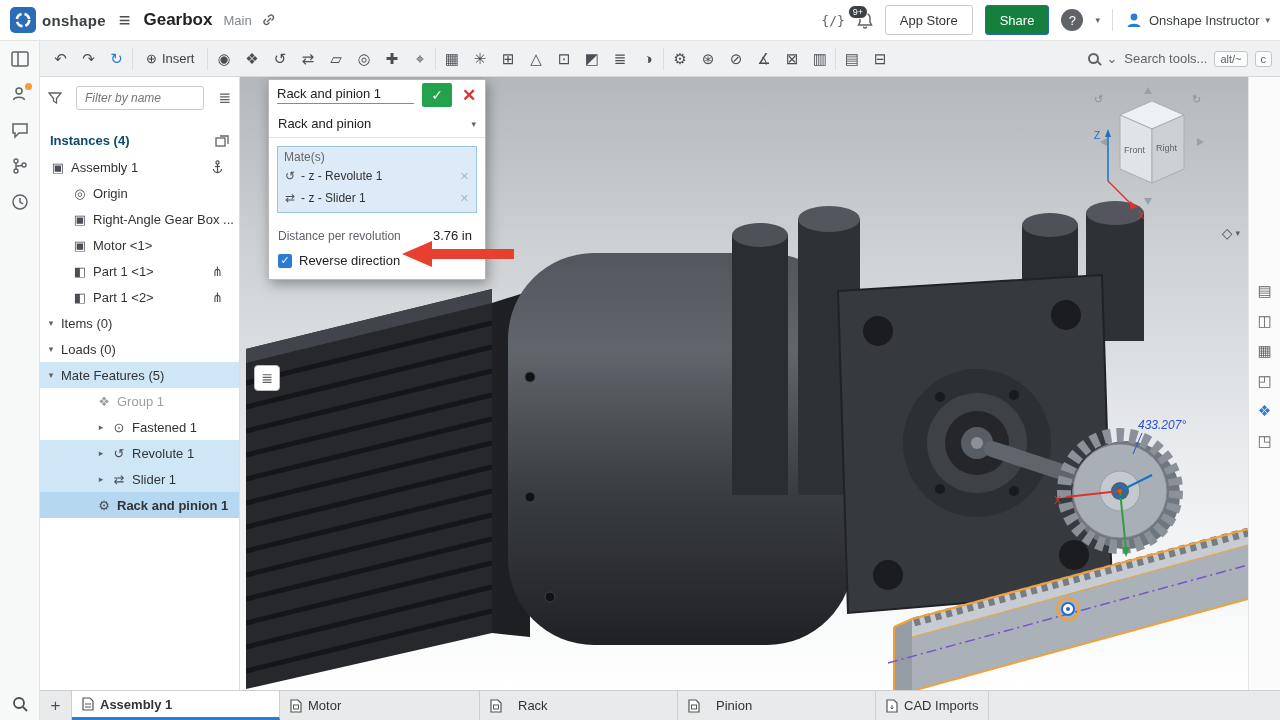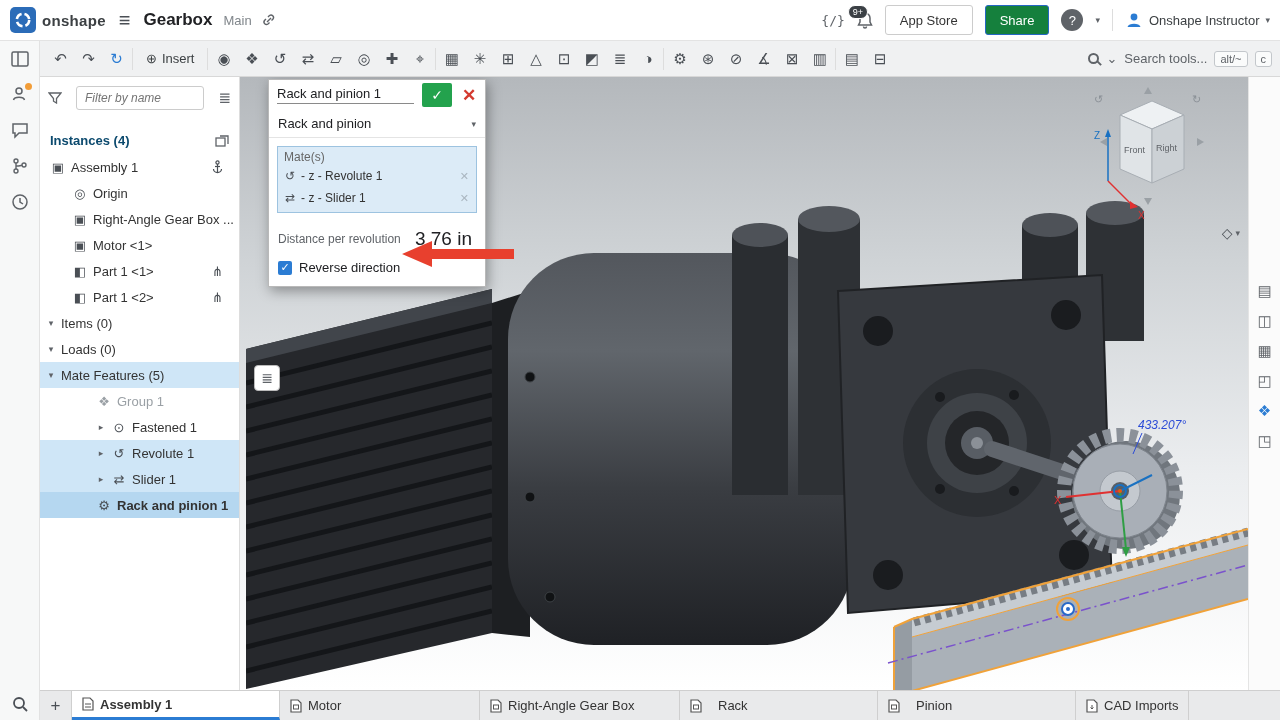--- a/index.html
+++ b/index.html
@@ -83,21 +83,21 @@
   .dlg-x { width:20px; text-align:center; color:#d43a2f; font-size:17px; font-weight:bold; cursor:pointer; flex:none; }
   .dlg-type { display:flex; align-items:center; height:28px; padding:0 9px; border-bottom:1px solid #e4e4e4; cursor:pointer; color:#202124; }
   .dlg-type .caret { margin-left:auto; }
   .mates-box { margin:8px; border:1px solid #9dc3e0; background:#dcebf7; padding-bottom:3px; }
   .mates-label { font-size:12px; color:#666; padding:3px 6px 1px; }
   .mate-row { display:flex; align-items:center; height:22px; padding:0 7px; gap:6px; font-size:12px; color:#333; cursor:pointer; }
   .mate-row .micn { color:#4a4f55; font-size:12px; }
   .mate-x { margin-left:auto; color:#aab6c0; font-size:11px; cursor:pointer; }
   .dist-row { display:flex; align-items:center; padding:5px 9px 3px; gap:6px; }
   .dist-label { font-size:12px; color:#5f6368; }
-  .dist-value { margin-left:auto; font-size:19px; color:#202124; padding:2px 4px; cursor:text; }
+  .dist-value { margin-left:auto; font-size:13px; color:#202124; padding:2px 4px; cursor:text; }
   .rev-row { display:flex; align-items:center; gap:7px; padding:5px 9px 11px; }
   .checkbox { width:14px; height:14px; background:#2b7cd3; border-radius:2px; color:#fff; font-size:11px; display:flex; align-items:center; justify-content:center; cursor:pointer; flex:none; }
   .rev-label { font-size:13px; color:#202124; }
   .red-arrow { position:absolute; left:158px; top:160px; z-index:20; pointer-events:none; }
 
   
   .rightstrip { width:32px; background:#fbfbfb; border-left:1px solid #e4e4e4; display:flex; flex-direction:column; align-items:center; padding-top:205px; gap:12px; flex:none; }
   .rpanel { font-size:15px; color:#5f6368; cursor:pointer; }
   .rpanel.blue { color:#2b7cd3; }
 
@@ -540,27 +540,20 @@
             </svg>
           <span>Assembly 1</span>
         </div>
         <div class="tab w200">
           <svg width="12" height="14" viewBox="0 0 12 14">
               <path d="M1 1h7l3 3v9H1z" fill="#fff" stroke="#555" stroke-width="1.2"></path>
               <rect x="3.5" y="6" width="5" height="4" fill="none" stroke="#555"></rect>
             </svg>
           <span>Motor</span>
         </div>
-        <div class="tab w200">
-          <svg width="12" height="14" viewBox="0 0 12 14">
-              <path d="M1 1h7l3 3v9H1z" fill="#fff" stroke="#555" stroke-width="1.2"></path>
-              <rect x="3.5" y="6" width="5" height="4" fill="none" stroke="#555"></rect>
-            </svg>
-          <span>Right-Angle Gear Box</span>
-        </div>
         <div class="tab w198">
           <svg width="12" height="14" viewBox="0 0 12 14">
               <path d="M1 1h7l3 3v9H1z" fill="#fff" stroke="#555" stroke-width="1.2"></path>
               <rect x="3.5" y="6" width="5" height="4" fill="none" stroke="#555"></rect>
             </svg>
           <span>Rack</span>
         </div>
         <div class="tab w198">
           <svg width="12" height="14" viewBox="0 0 12 14">
               <path d="M1 1h7l3 3v9H1z" fill="#fff" stroke="#555" stroke-width="1.2"></path>

